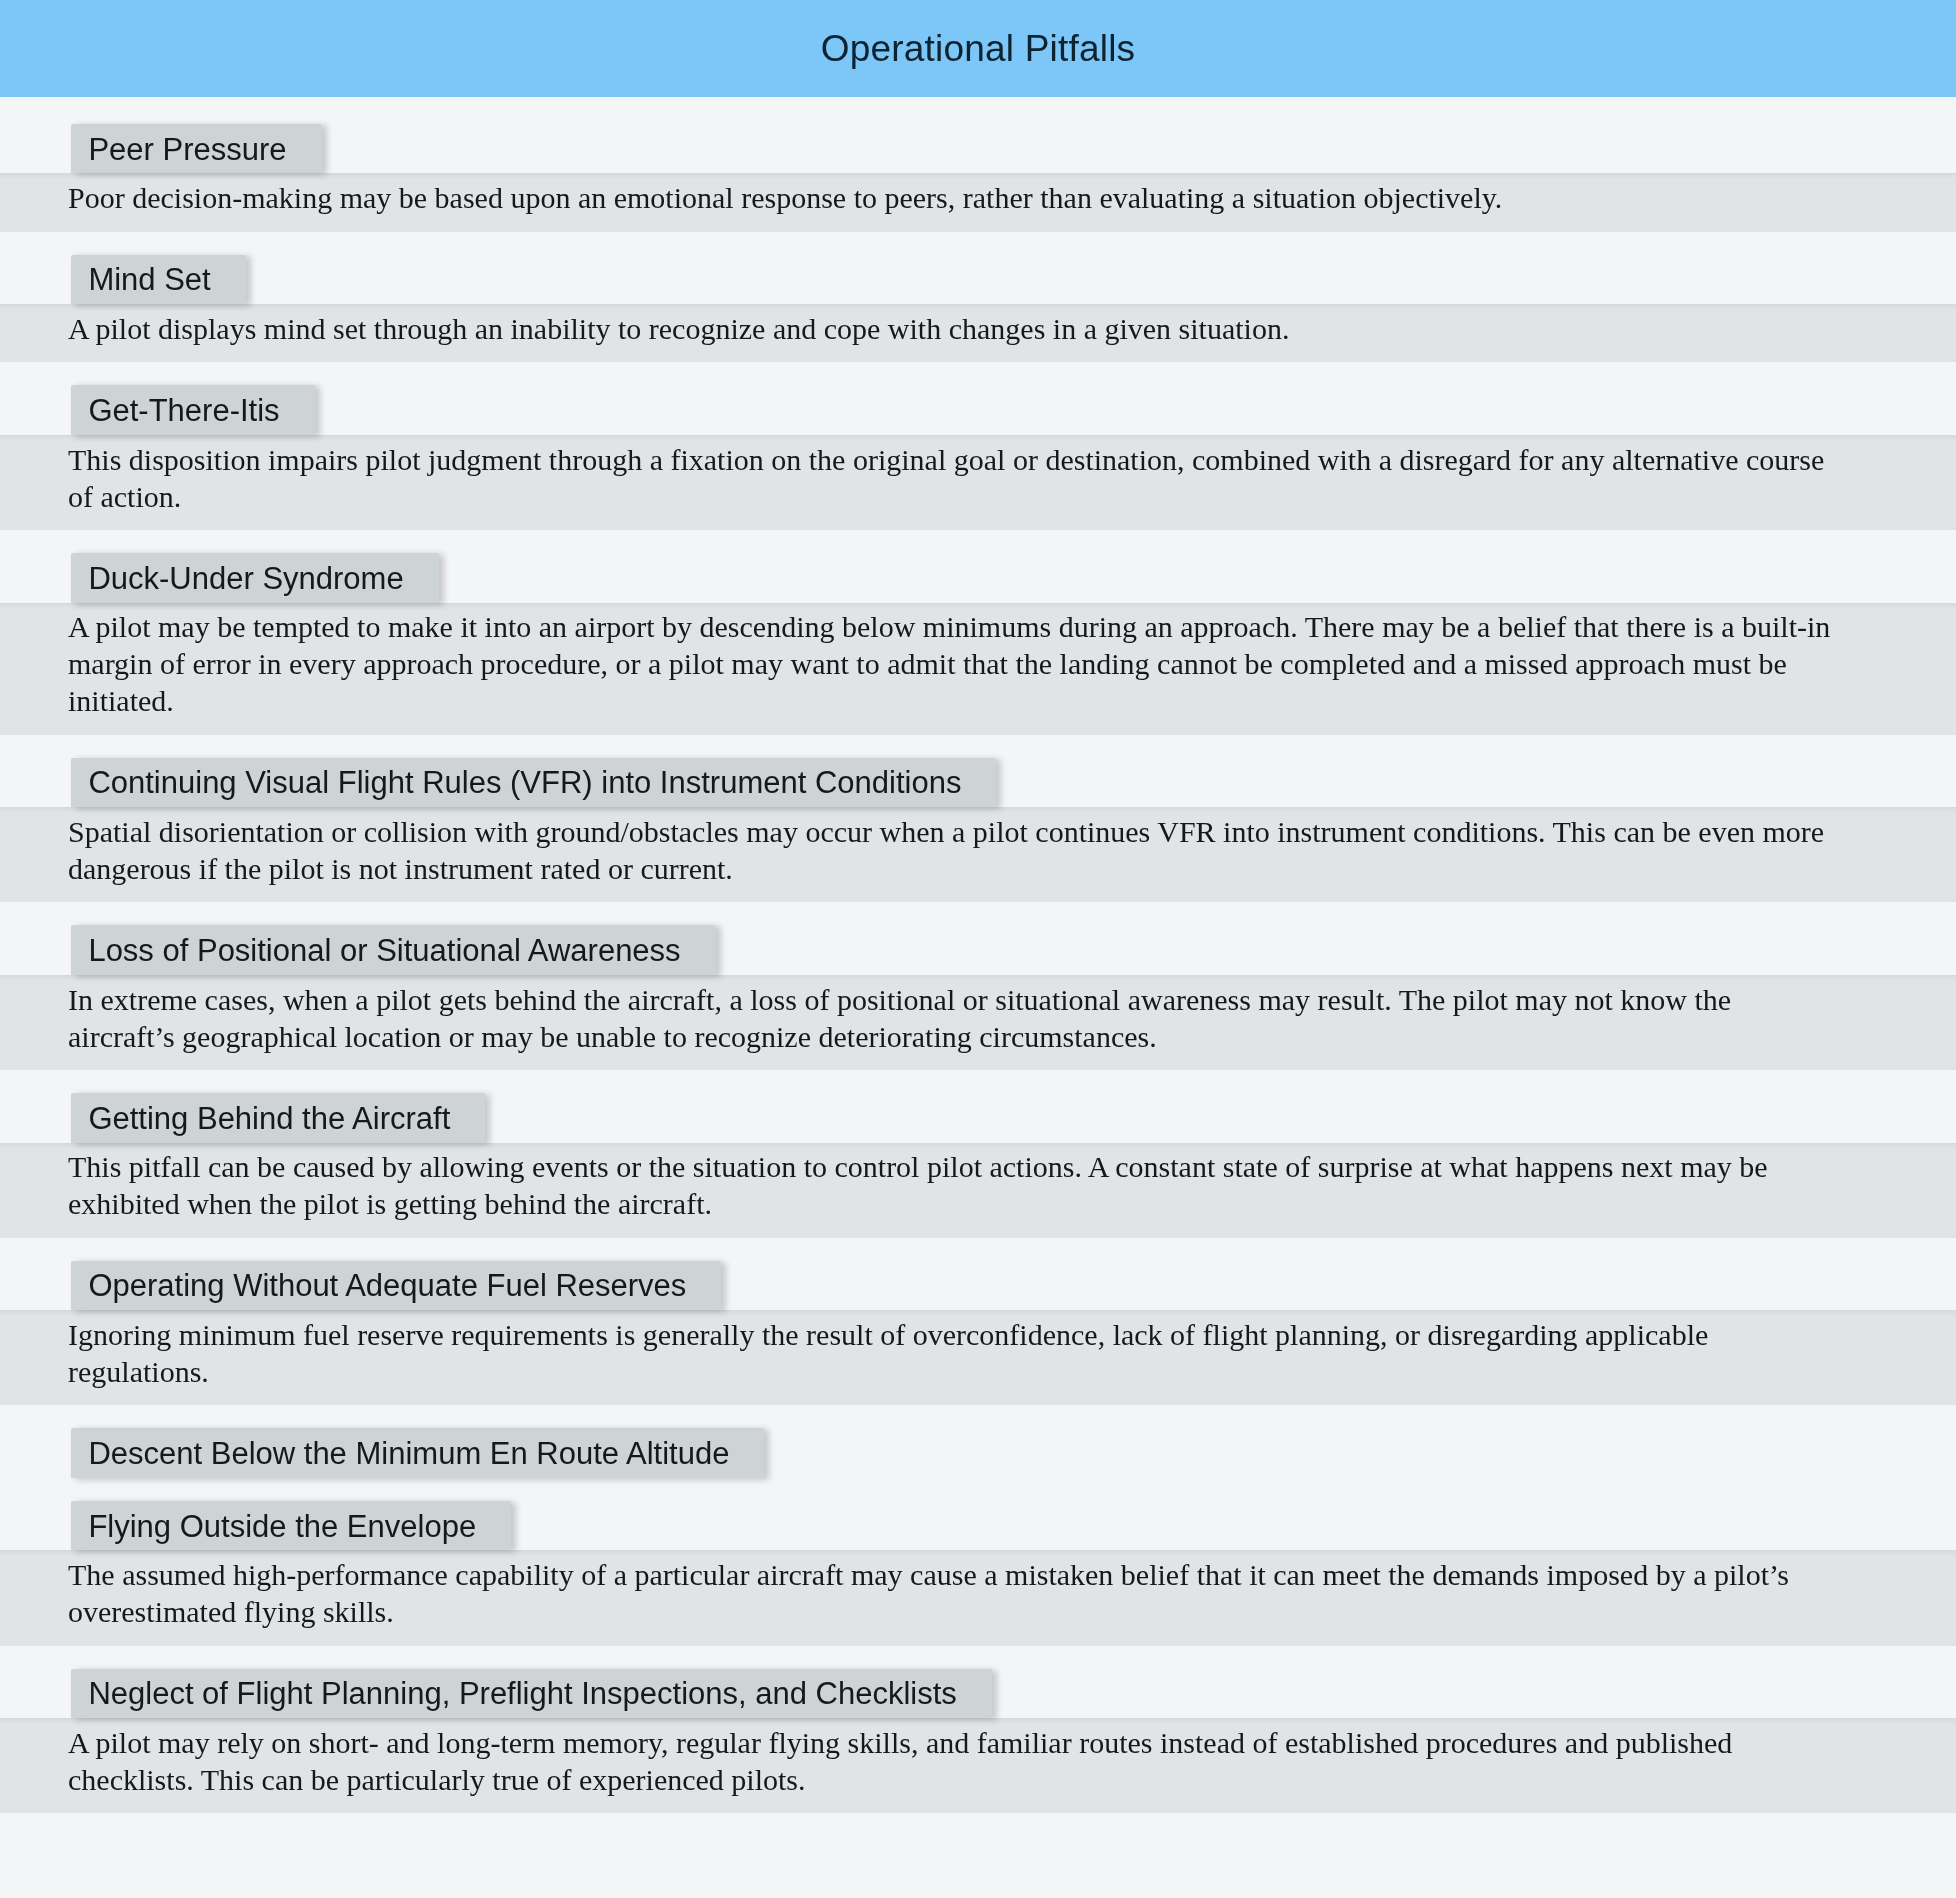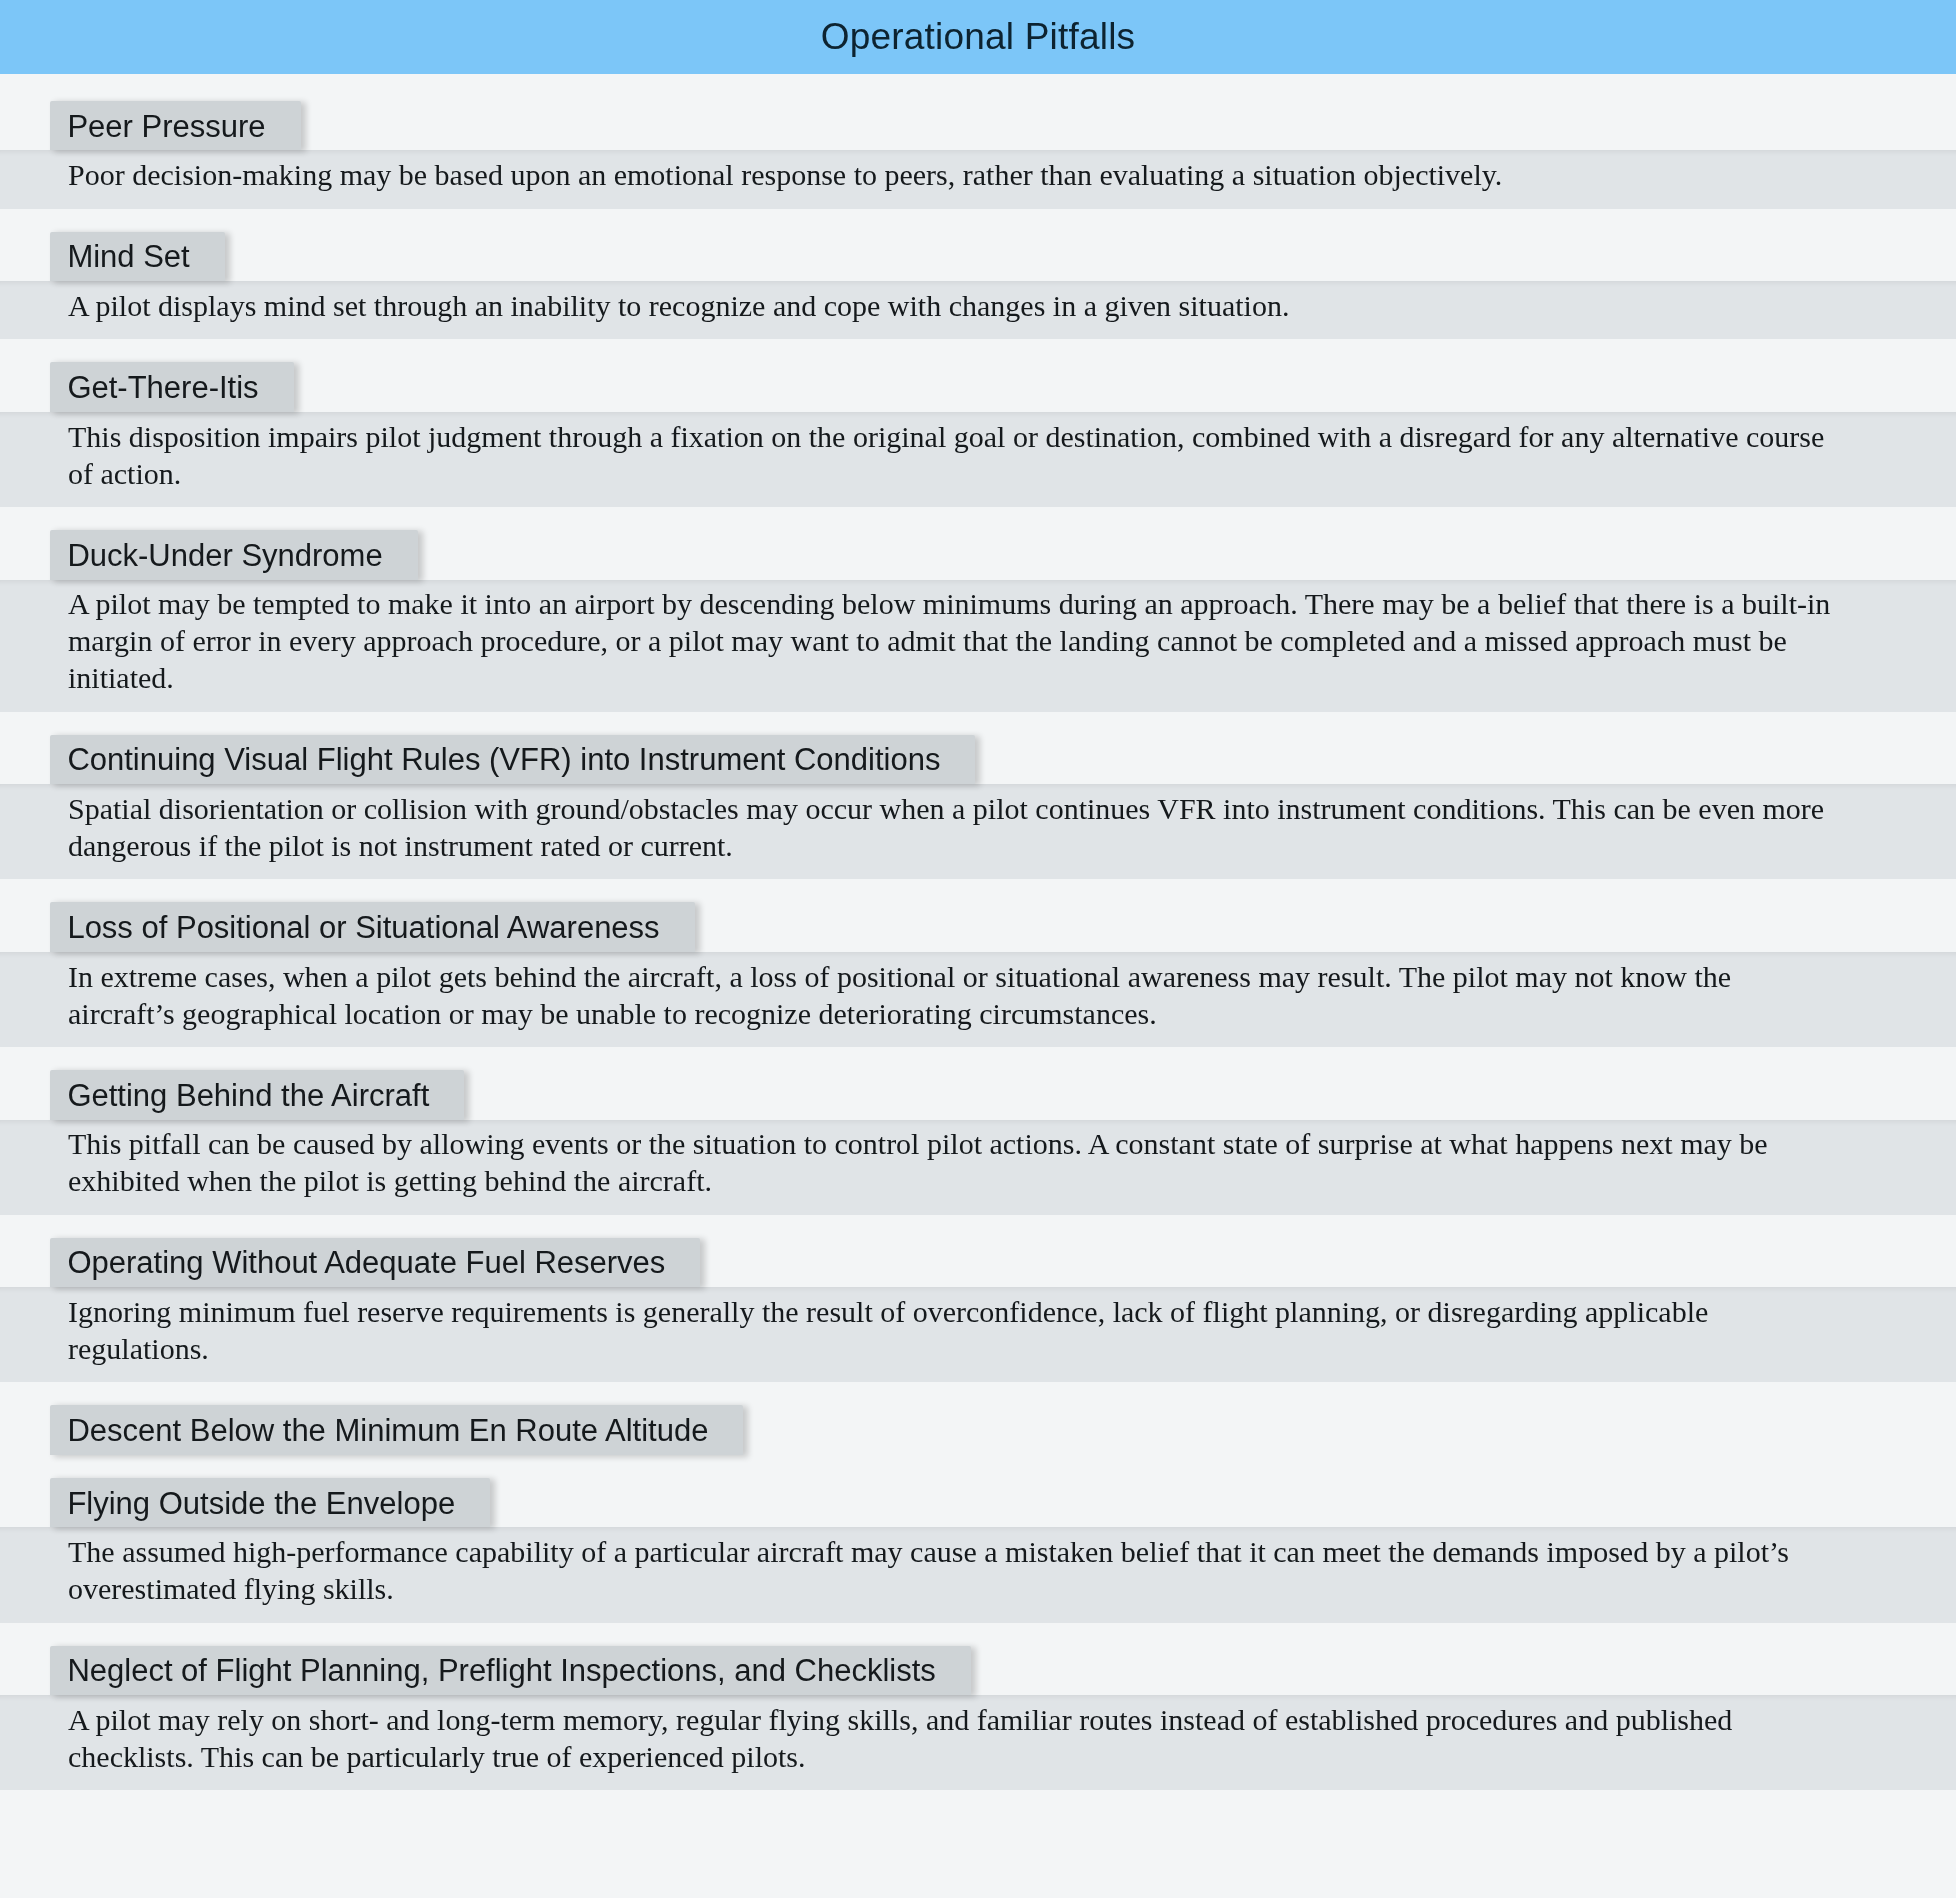--- a/index.html
+++ b/index.html
@@ -9,40 +9,40 @@
   body {
     width: 1956px;
     min-height: 1898px;
     background: var(--page-bg, #f3f5f6);
     font-family: "Liberation Sans", sans-serif;
     color: var(--text, #15191c);
     overflow: hidden;
     position: relative;
   }
   .title-bar {
-    height: 74px;
+    height: 97px;
     background: var(--header-bg, #7cc6f8);
     display: flex;
     align-items: center;
     justify-content: center;
     font-size: 37px;
     color: var(--title-text, #0d2330);
     letter-spacing: 0.2px;
   }
   .items {
     padding-top: 27px;
   }
   .item {
     margin-bottom: 23px;
   }
   .tab {
     display: inline-block;
     position: relative;
     z-index: 2;
-    margin-left: 50px;
+    margin-left: 71px;
     background: var(--tab-bg, #ced3d6);
     padding: 7.7px 35px 5.8px 17.4px;
     font-size: 31px;
     border-radius: 1.9px 1.9px 0 0;
     box-shadow: 4.8px 1.9px 6.8px rgba(0,0,0,0.18);
   }
   .band {
     position: relative;
     z-index: 1;
     background: var(--band-bg, #e0e4e7);

